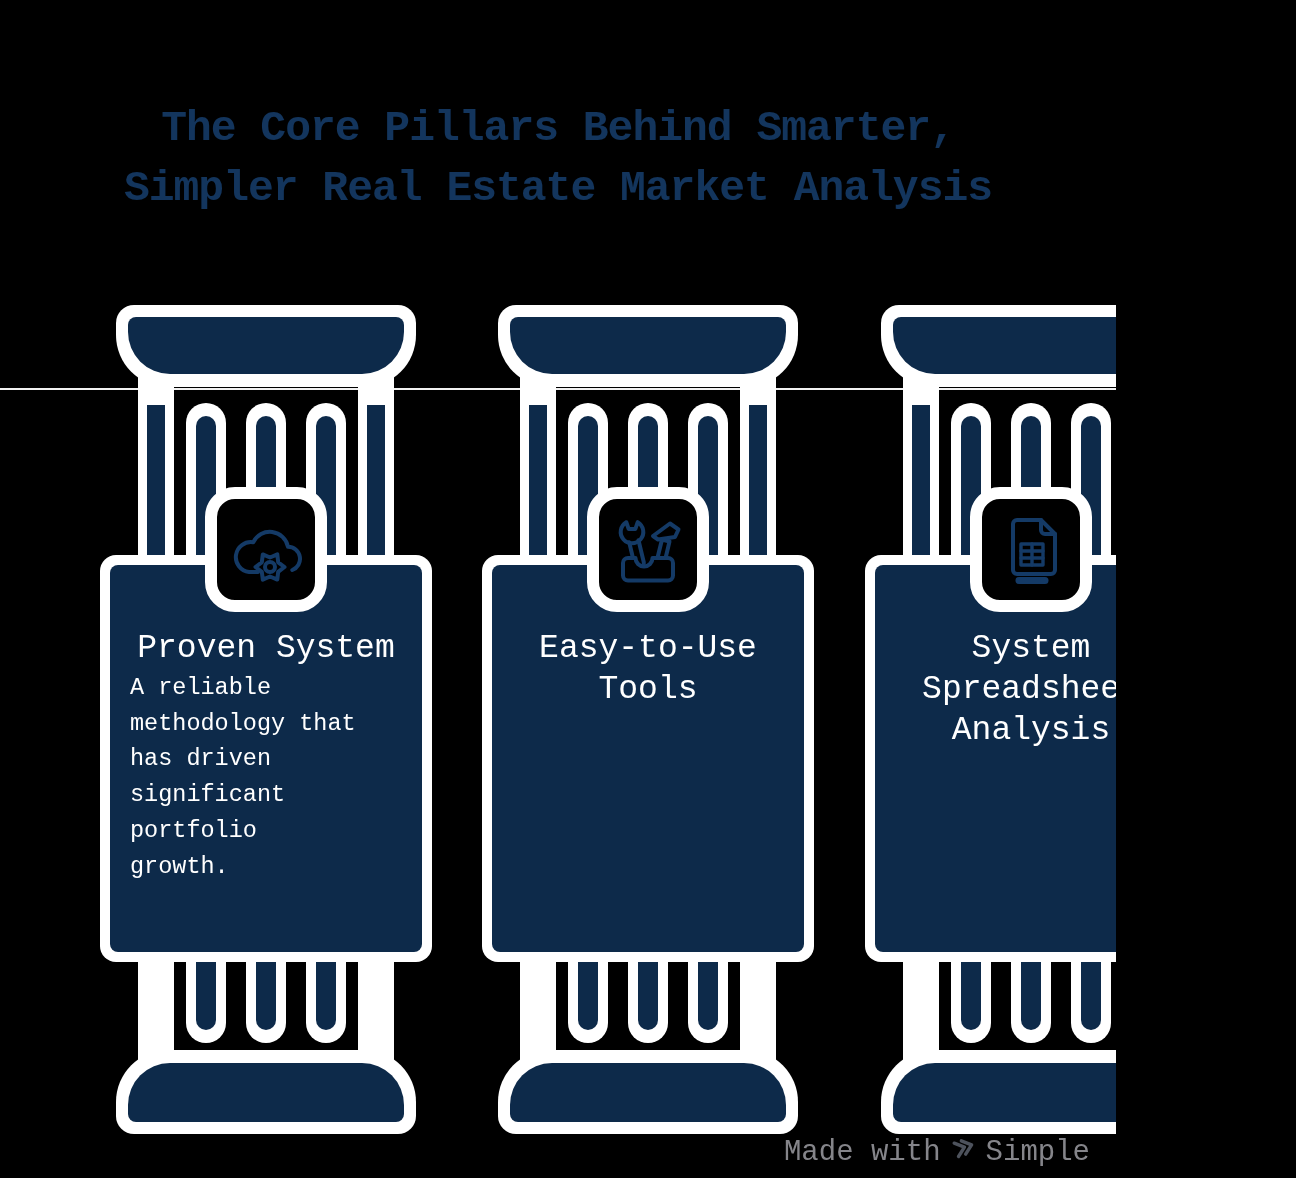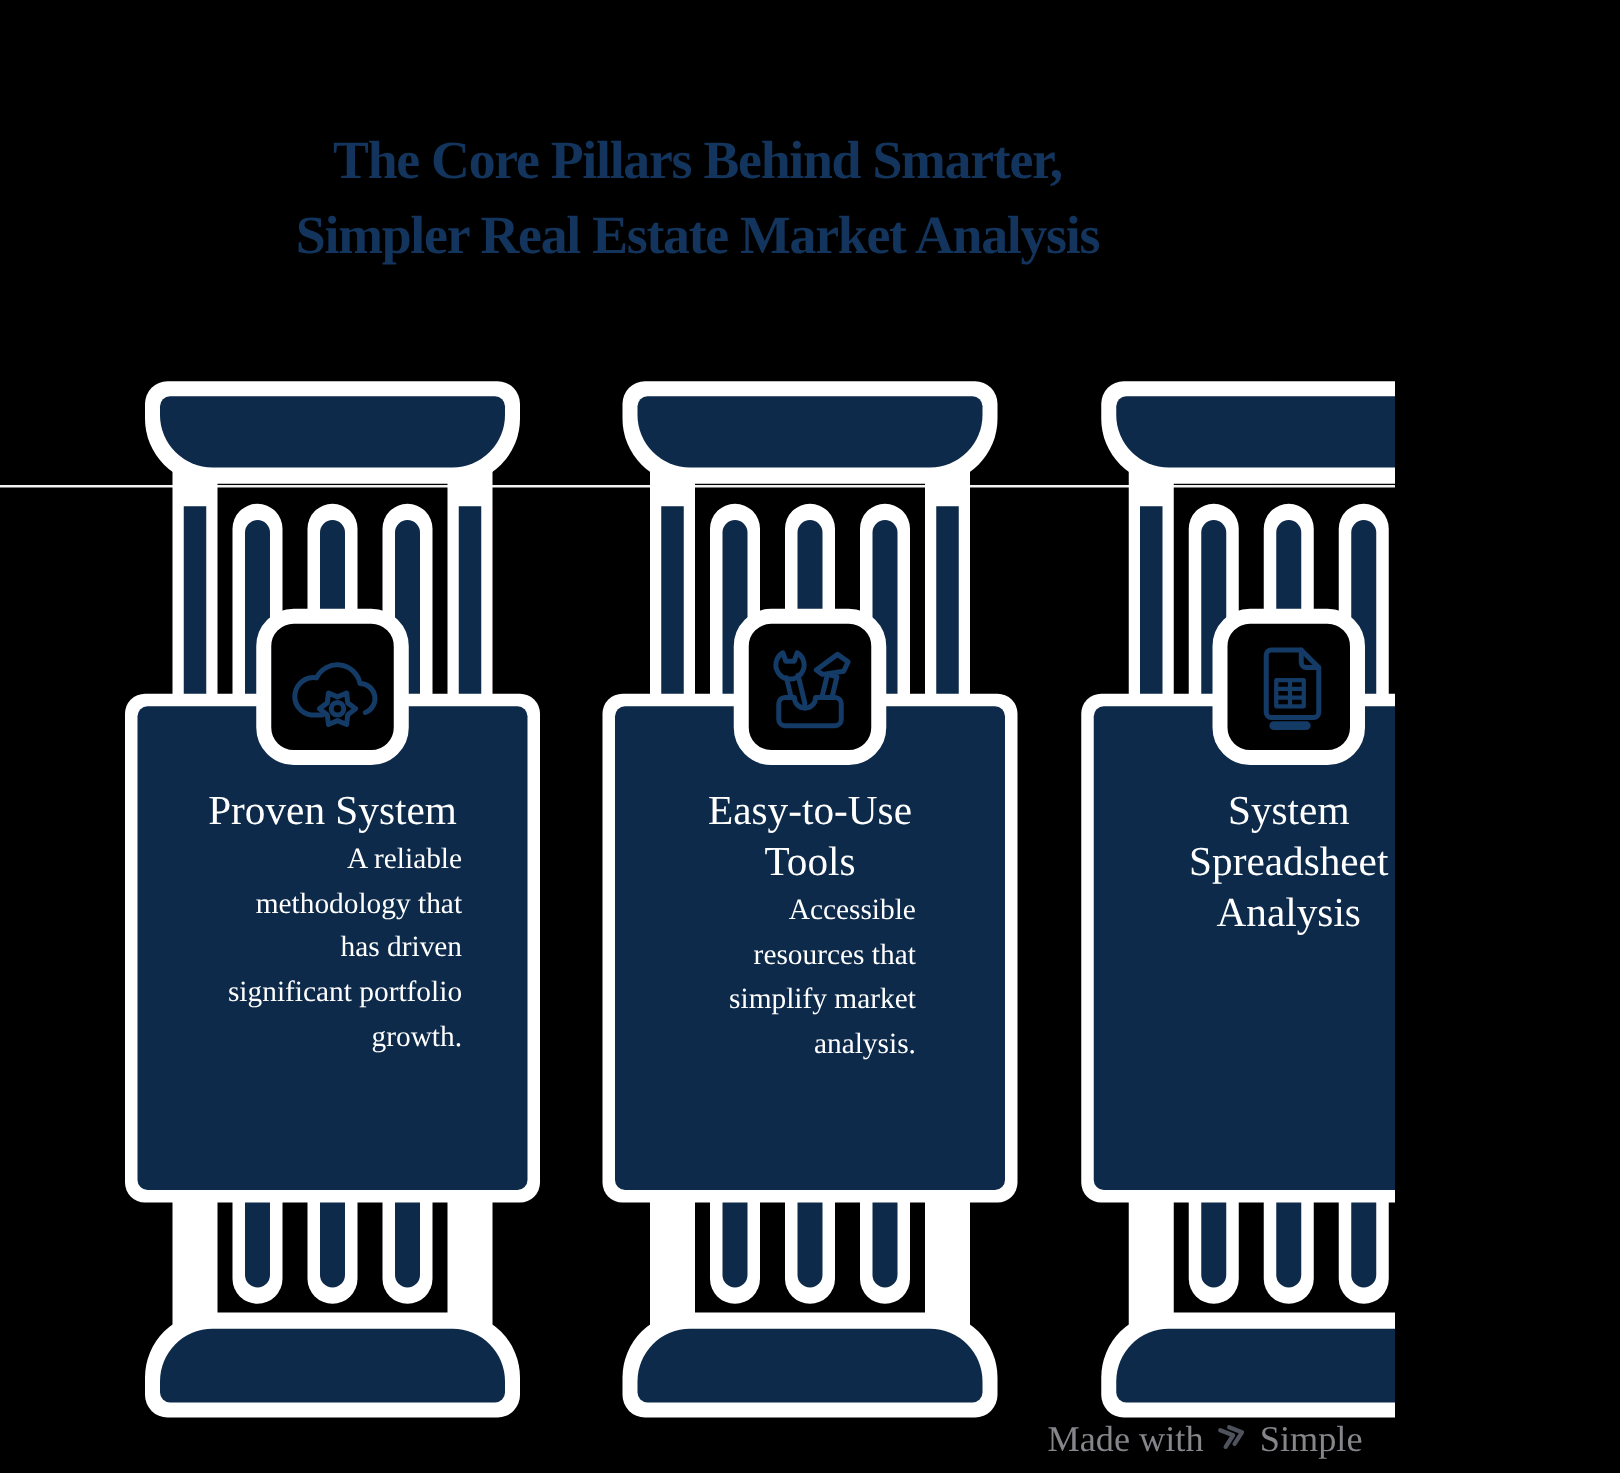--- a/index.html
+++ b/index.html
@@ -1,17 +1,17 @@
 <!DOCTYPE html>
 <html><head>
 <meta charset="utf-8">
 <style>
   html,body{margin:0;padding:0;background:#000;}
   .canvas{position:relative;width:1116px;height:1178px;background:var(--bg,#000);overflow:hidden;
-          font-family:Liberation Serif, serif;}
+          font-family:Liberation Mono, monospace;}
 
   .title{position:absolute;top:99px;left:0;width:100%;text-align:center;
          font-size:43px;line-height:1.4;font-weight:700;letter-spacing:-1px;
          color:var(--title-color);white-space:pre-line;}
 
   .divider{position:absolute;top:388px;left:0;width:100%;height:2px;background:var(--divider-color);z-index:0;}
 
   .pillar{position:absolute;top:305px;width:340px;height:832px;}
   .p1{left:96px}.p2{left:478px}.p3{left:861px}
 
@@ -35,22 +35,22 @@
   .flute.low::after{content:"";position:absolute;left:10px;right:10px;top:0;bottom:13px;
            background:var(--navy);border-radius:0 0 10px 10px;}
 
   .card{position:absolute;left:4px;top:250px;width:332px;height:407px;background:#fff;
         border-radius:16px;padding:10px;box-sizing:border-box;z-index:4;}
   .card-inner{width:100%;height:100%;background:var(--navy);border-radius:8px;
         display:flex;flex-direction:column;align-items:center;
         padding:64px 20px 0;box-sizing:border-box;}
   .card-title{font-size:33px;font-weight:500;color:var(--card-text);text-align:center;
         line-height:1.24;white-space:pre-line;}
-  .card-text{font-size:23.5px;font-weight:400;color:var(--card-text);text-align:right;
-        line-height:1.52;white-space:pre-line;margin-left:20px;}
+  .card-text{font-size:23.5px;font-weight:400;color:var(--card-text);text-align:left;
+        line-height:1.52;white-space:pre-line;}
 
   .icon-tile{position:absolute;left:109px;top:182px;width:122px;height:125px;background:var(--bg,#000);
         border:12px solid #fff;border-radius:30px;box-sizing:border-box;
         display:flex;align-items:center;justify-content:center;z-index:5;}
   .icon-tile svg{width:84px;height:84px;color:var(--icon-stroke);}
 
   .base{position:absolute;left:20px;top:745px;width:300px;height:84px;background:#fff;
         border-radius:52px 52px 18px 18px;z-index:3;}
   .base::after{content:"";position:absolute;inset:13px 12px 12px;background:var(--navy);
         border-radius:42px 42px 8px 8px;}
@@ -109,24 +109,20 @@
     <div class="leg low r"></div>
     <div class="flute low f1"></div>
     <div class="flute low f2"></div>
     <div class="flute low f3"></div>
     <div class="capital"></div>
     <div class="base"></div>
     <div class="card">
       <div class="card-inner">
         <div class="card-title">Easy-to-Use
 Tools</div>
-        <div class="card-text">Accessible
-resources that
-simplify market
-analysis.</div>
       </div>
     </div>
     <div class="icon-tile">
           <svg viewBox="0 0 84 84" fill="none" stroke="currentColor" stroke-width="4" stroke-linecap="round" stroke-linejoin="round">
             <path d="M20.3,14.2 A11.3,11.3 0 1 0 31.7,14.2 L29.4,20.9 L22.6,20.9 Z"></path>
             <path d="M23.2,34.2 L28.5,56.5 a4.8,4.8 0 0 0 9.3,-2.2 L32.5,32.2"></path>
             <path d="M47,28 L64,15.5 L72.5,21.5 L69,29 L52,31.5 Z"></path>
             <path d="M56,31.5 L63.5,33.5 L57.8,57.5 a4,4 0 0 1 -7.7,-2 Z"></path>
             <path fill="#000" d="M22,50 H29.5 a8.5,8.5 0 0 0 17,0 H62 a5,5 0 0 1 5,5 V67.5 a5,5 0 0 1 -5,5 H22 a5,5 0 0 1 -5,-5 V55 a5,5 0 0 1 5,-5 Z"></path>
           </svg>

